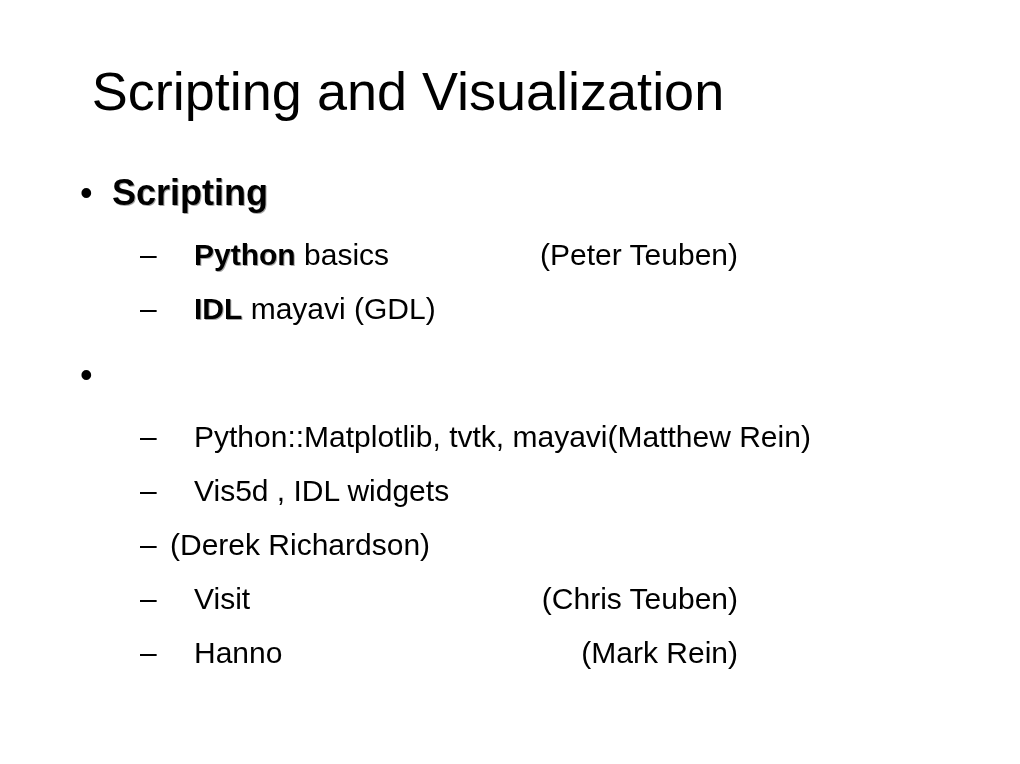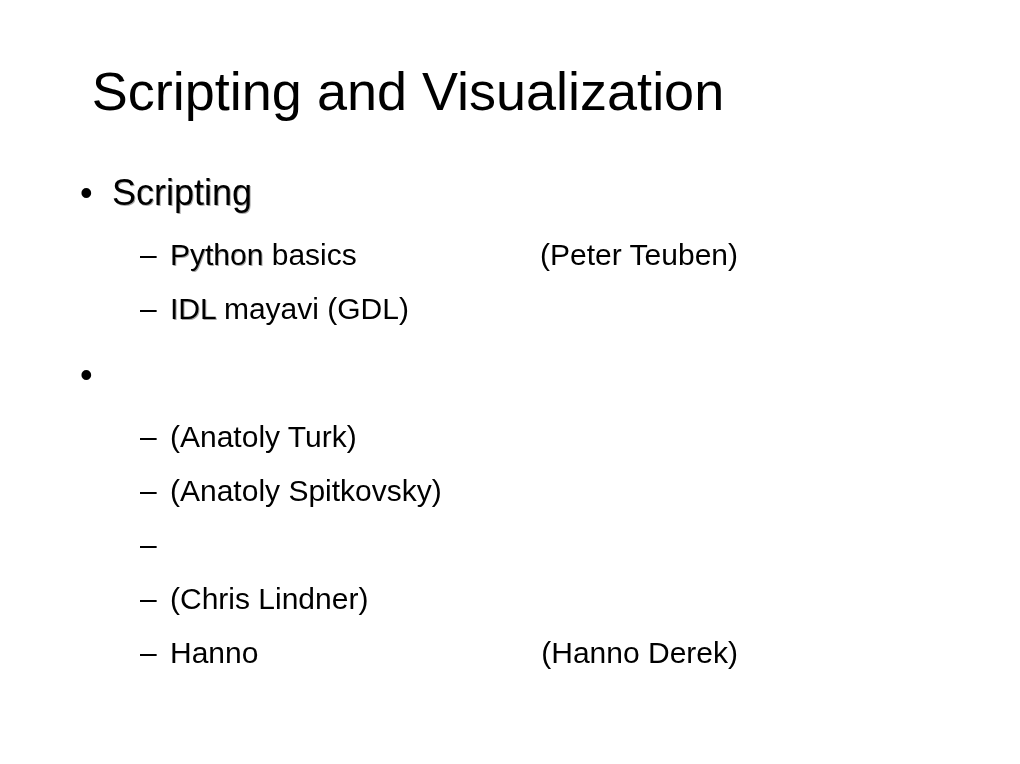--- a/index.html
+++ b/index.html
@@ -17,21 +17,21 @@
     height: 764px;
     padding: 60px 70px 0 70px;
   }
   .title {
     text-align: center;
     font-size: 54px;
     font-weight: 400;
     margin: 0 0 50px 0;
   }
   .bold-shadow {
-    font-weight: 400;
+    font-weight: 700;
     text-shadow: 1px 1px 0 rgba(0,0,0,0.35);
   }
   ul.top {
     list-style: none;
     padding: 0;
     margin: 0 0 0 10px;
   }
   ul.top > li {
     margin-bottom: 10px;
   }
@@ -58,20 +58,21 @@
     line-height: 1.8;
   }
   .dash {
     width: 30px;
     flex: 0 0 30px;
     text-align: left;
   }
   .left {
     flex: 1 1 auto;
     white-space: nowrap;
+    margin-left: 24px;
   }
   .right {
     flex: 0 0 auto;
     white-space: nowrap;
     padding-right: 8px;
   }
 </style>
 </head>
 <body>
 
@@ -102,37 +103,46 @@
       </ul>
     </li>
 
     <li>
       <div class="section-row">
         <span class="bullet">•</span>
       </div>
       <ul class="sub">
         <li class="sub-row">
           <span class="dash">–</span>
-          <span class="right">(Anatoly Turk)</span>
+          <span class="left">
+            <span class="bold-shadow"></span><span>Python::Matplotlib, tvtk, mayavi</span>
+          </span>
+          <span class="right">(Matthew Rein)</span>
         </li>
         <li class="sub-row">
           <span class="dash">–</span>
-          <span class="right">(Anatoly Spitkovsky)</span>
+          <span class="left">
+            <span class="bold-shadow"></span><span>Vis5d , IDL widgets</span>
+          </span>
         </li>
         <li class="sub-row">
           <span class="dash">–</span>
+          <span class="right">(Derek Richardson)</span>
         </li>
         <li class="sub-row">
           <span class="dash">–</span>
-          <span class="right">(Chris Lindner)</span>
+          <span class="left">
+            <span class="bold-shadow"></span><span>Visit</span>
+          </span>
+          <span class="right">(Chris Teuben)</span>
         </li>
         <li class="sub-row">
           <span class="dash">–</span>
           <span class="left">
             <span class="bold-shadow"></span><span>Hanno</span>
           </span>
-          <span class="right">(Hanno Derek)</span>
+          <span class="right">(Mark Rein)</span>
         </li>
       </ul>
     </li>
 
   </ul>
 </div>
 
 </body></html>

